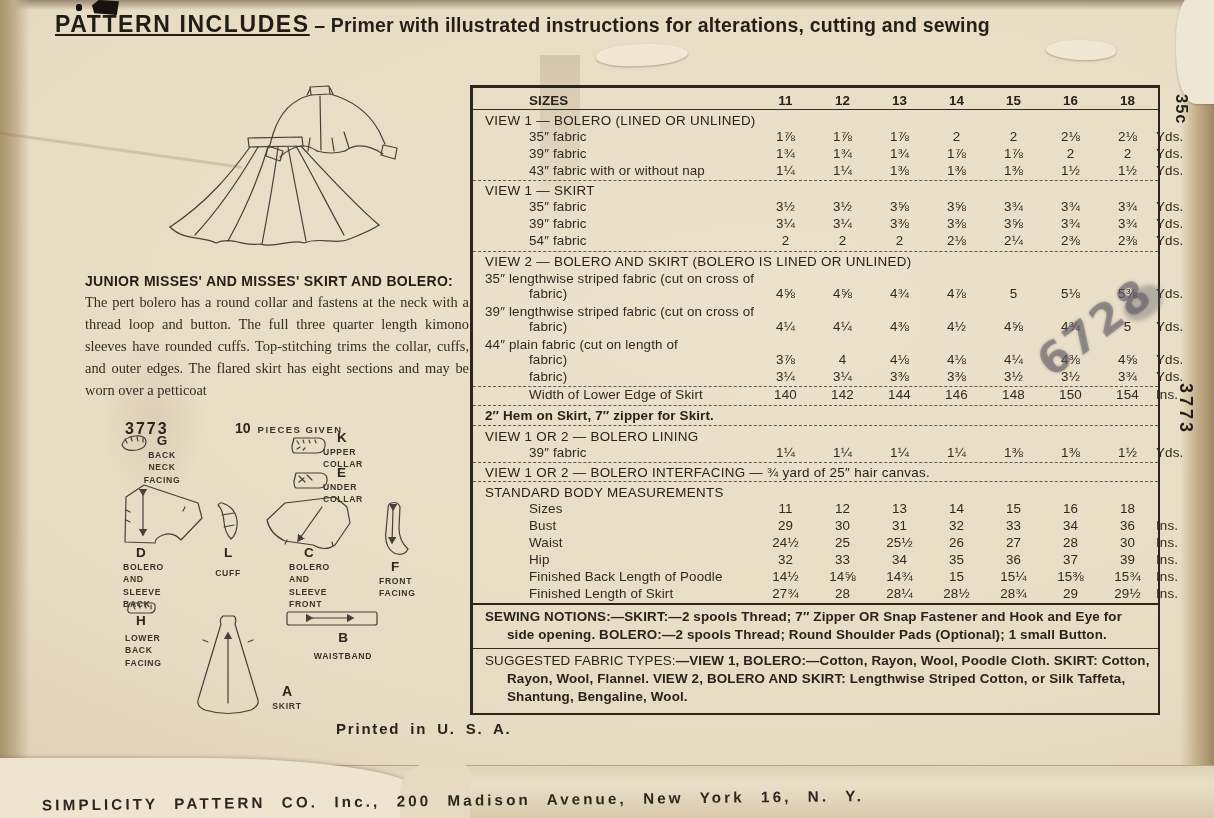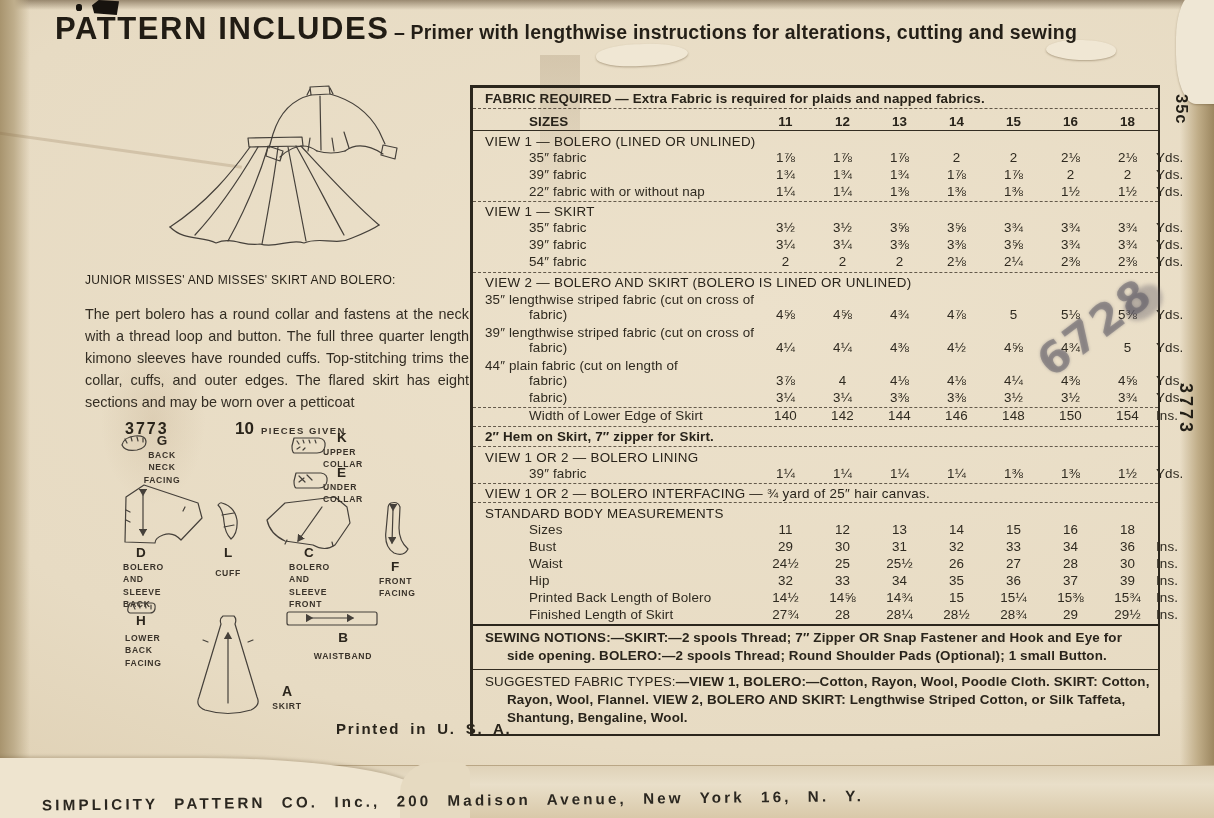--- a/index.html
+++ b/index.html
@@ -7,35 +7,35 @@
     font-family:"Liberation Sans","DejaVu Sans",sans-serif;color:#2f2a21;
     background:
       linear-gradient(90deg,#a8946e 0,#bfae8c 14px,rgba(190,172,140,0) 30px),
       linear-gradient(270deg,#9c8760 0,#c0ad88 16px,rgba(190,172,140,0) 34px),
       linear-gradient(180deg,rgba(90,70,45,.55) 0,rgba(90,70,45,0) 10px),
       linear-gradient(0deg,#6e5d40 0,#6e5d40 5px,rgba(110,93,64,0) 14px),
       radial-gradient(120% 90% at 62% 38%,#ece1cb 0%,#e7dbc3 60%,#decfb2 88%,#cdbb9a 100%);}
   .stain{position:absolute;pointer-events:none;}
   
   .banner{position:absolute;left:55px;top:11px;width:1120px;white-space:nowrap;}
-  .banner .t1{font-weight:bold;font-size:31px;letter-spacing:1.6px;color:#211c14;}
+  .banner .t1{font-weight:bold;font-size:23px;letter-spacing:1.6px;color:#211c14;text-decoration:underline;}
   .banner .t2{font-weight:bold;font-size:19.5px;letter-spacing:.2px;color:#241f17;}
   .inkblot{position:absolute;left:92px;top:0;width:27px;height:15px;background:#17130e;
     clip-path:polygon(0 35%,25% 0,100% 8%,92% 100%,8% 88%);}
   .inkdot{position:absolute;left:76px;top:4px;width:6px;height:7px;background:#17130e;border-radius:40%;}
   
   .desc{position:absolute;left:85px;top:271px;width:384px;font-size:14.4px;line-height:1.52;}
-  .desc .dt{font-weight:normal;letter-spacing:.3px;font-size:12px;color:#241f16;}
-  .desc .db{text-align:justify;color:#332d23;margin-top:15px;}
+  .desc .dt{font-weight:bold;letter-spacing:.3px;font-size:14px;color:#241f16;}
+  .desc .db{text-align:justify;color:#332d23;margin-top:0;font-family:Liberation Serif, serif;}
   
   .diagram{position:absolute;left:85px;top:415px;width:400px;height:345px;}
   .diagram svg{position:absolute;left:0;top:0;}
   .dg-num{position:absolute;left:40px;top:5px;font-weight:bold;font-size:16px;letter-spacing:2px;color:#2a241a;}
   .dg-count{position:absolute;left:150px;top:4px;color:#2a241a;}
-  .dg-count .n{font-weight:bold;font-size:17px;}
+  .dg-count .n{font-weight:bold;font-size:14px;}
   .dg-count .l{font-size:9.5px;letter-spacing:1.5px;margin-left:7px;font-weight:bold;color:#3a332a;}
   .plabel{position:absolute;color:#2c261d;}
   .pletter{font-weight:bold;font-size:13.5px;}
   .pname{font-size:8.6px;letter-spacing:.7px;line-height:1.45;white-space:pre-line;margin-top:1px;font-weight:bold;color:#3a332a;}
   .plabel-g{left:52px;top:18px;width:50px;text-align:center;}
   .plabel-k{left:238px;top:15px;}  .plabel-k .pletter{padding-left:14px;}
   .plabel-e{left:238px;top:50px;}  .plabel-e .pletter{padding-left:14px;}
   .plabel-d{left:38px;top:130px;}  .plabel-d .pletter{padding-left:13px;}
   .plabel-l{left:122px;top:130px;width:42px;text-align:center;} .plabel-l .pname{margin-top:7px;}
   .plabel-c{left:204px;top:130px;} .plabel-c .pletter{padding-left:15px;}
@@ -95,21 +95,21 @@
   <div class="inkblot"></div>
   <div class="tearflap" style="left:596px;top:44px;width:92px;height:22px;border-radius:45% 55% 50% 50%;transform:rotate(-3deg);"></div>
   <div class="tearflap" style="left:1046px;top:40px;width:70px;height:20px;border-radius:55% 45% 50% 50%;transform:rotate(2deg);"></div>
   <div class="tearflap" style="left:1176px;top:-6px;width:44px;height:110px;border-radius:40% 0 0 45%;background:#efe7d5;"></div>
   <div class="stain" style="left:78px;top:300px;width:150px;height:240px;background:radial-gradient(50% 50% at 50% 50%,rgba(150,118,78,.14),rgba(150,118,78,0) 70%);"></div>
   <div class="stain" style="left:540px;top:55px;width:40px;height:170px;background:linear-gradient(180deg,rgba(130,105,70,.20),rgba(130,105,70,0));"></div>
   <div class="stain" style="left:-12px;top:148px;width:255px;height:3px;background:rgba(130,105,70,.22);transform:rotate(8deg);"></div>
 
   <div class="banner">
     <span class="t1">PATTERN INCLUDES</span>
-    <span class="t2">– Primer with lengthwise instructions for alterations, cutting and sewing</span>
+    <span class="t2">– Primer with illustrated instructions for alterations, cutting and sewing</span>
   </div>
 
   <div style="position:absolute;left:140px;top:60px;width:310px;height:205px;">
     <svg width="310" height="205" viewBox="0 0 310 205">
       <g stroke="#45403a" stroke-width="1.2" fill="none" stroke-linejoin="round" stroke-linecap="round">
         <path d="M108,78 L162,77 L163,86 L109,87 Z"></path>
         <path d="M110,87 C92,112 68,142 30,167"></path>
         <path d="M161,86 C185,112 212,142 239,165"></path>
         <path d="M30,167 C44,181 62,176 76,183 C92,176 104,187 120,184 C136,189 150,178 164,183 C180,176 196,186 212,178 C222,174 232,170 239,165"></path>
         <path d="M118,87 C100,118 80,148 55,175"></path>
@@ -252,21 +252,20 @@
         <div class="plabel plabel-b">
           <div class="pletter">B</div>
           <div class="pname">WAISTBAND</div>
         </div>
       </div>
   </div>
 
   <div class="printed">Printed in U. S. A.</div>
 
   <div class="ftable">
-    <div class="t-title">FABRIC REQUIRED — Extra Fabric is required for plaids and napped fabrics.</div>
     <div class="g t-sizes">
         <div class="t-label">SIZES</div>
         <div class="t-val">11</div>
         <div class="t-val">12</div>
         <div class="t-val">13</div>
         <div class="t-val">14</div>
         <div class="t-val">15</div>
         <div class="t-val">16</div>
         <div class="t-val">18</div>
         <div class="t-unit"></div>
@@ -289,21 +288,21 @@
           <div class="t-val">1¾</div>
           <div class="t-val">1¾</div>
           <div class="t-val">1¾</div>
           <div class="t-val">1⅞</div>
           <div class="t-val">1⅞</div>
           <div class="t-val">2</div>
           <div class="t-val">2</div>
           <div class="t-unit">Yds.</div>
         </div>
         <div class="g">
-          <div class="t-label">22″ fabric with or without nap</div>
+          <div class="t-label">43″ fabric with or without nap</div>
           <div class="t-val">1¼</div>
           <div class="t-val">1¼</div>
           <div class="t-val">1⅜</div>
           <div class="t-val">1⅜</div>
           <div class="t-val">1⅜</div>
           <div class="t-val">1½</div>
           <div class="t-val">1½</div>
           <div class="t-unit">Yds.</div>
         </div>
         <div class="t-sec dv">VIEW 1 — SKIRT</div>
@@ -452,21 +451,21 @@
           <div class="t-val">32</div>
           <div class="t-val">33</div>
           <div class="t-val">34</div>
           <div class="t-val">35</div>
           <div class="t-val">36</div>
           <div class="t-val">37</div>
           <div class="t-val">39</div>
           <div class="t-unit">Ins.</div>
         </div>
         <div class="g">
-          <div class="t-label">Printed Back Length of Bolero</div>
+          <div class="t-label">Finished Back Length of Poodle</div>
           <div class="t-val">14½</div>
           <div class="t-val">14⅝</div>
           <div class="t-val">14¾</div>
           <div class="t-val">15</div>
           <div class="t-val">15¼</div>
           <div class="t-val">15⅜</div>
           <div class="t-val">15¾</div>
           <div class="t-unit">Ins.</div>
         </div>
         <div class="g">

